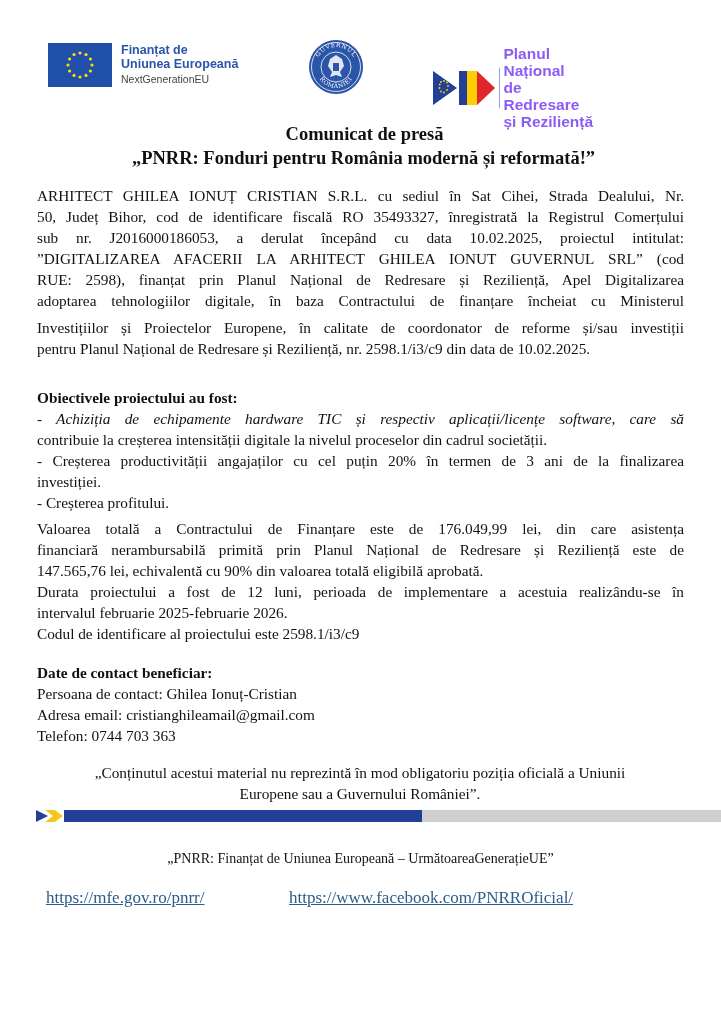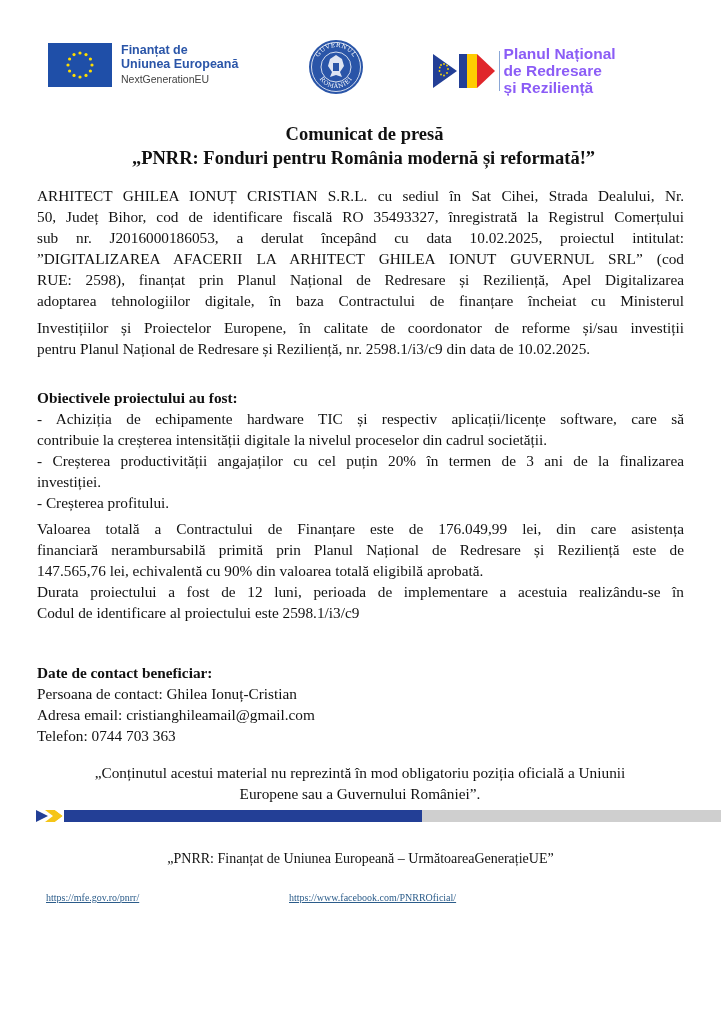--- a/index.html
+++ b/index.html
@@ -1,17 +1,17 @@
 <!DOCTYPE html>
 <html><head>
   <meta charset="utf-8">
   <style>
     html, body { margin: 0; padding: 0; background: #ffffff; }
     body { width: 721px; height: 1024px; position: relative; overflow: hidden; font-family: "Liberation Serif", "DejaVu Serif", serif; color: #111111; }
-    .header { position: absolute; left: 0; top: 0; width: 595px; height: 110px; padding-left: 24px; }
+    .header { position: absolute; left: 0; top: 0; width: 595px; height: 110px; }
     .eu-logo { position: absolute; left: 48px; top: 43px; display: flex; align-items: flex-start; }
     .eu-flag { width: 64px; height: 44px; background: #1f4fa8; position: relative; }
     .eu-text { margin-left: 9px; font-family: "Liberation Sans", "DejaVu Sans", sans-serif; }
     .eu-text .l1, .eu-text .l2 { color: #2a55a8; font-weight: bold; font-size: 12.5px; line-height: 14px; display: block; }
     .eu-text .l3 { color: #444; font-size: 10.5px; line-height: 15px; display: block; margin-top: 1px; }
     .gov-logo { position: absolute; left: 308px; top: 39px; width: 56px; height: 56px; }
     .pnrr-logo { position: absolute; left: 433px; top: 45px; display: flex; align-items: center; }
     .pnrr-arrows { width: 62px; height: 38px; }
     .pnrr-sep { width: 1px; height: 40px; background: #8aa6d6; margin: 0 4px 0 4px; }
     .pnrr-text { font-family: "Liberation Sans", "DejaVu Sans", sans-serif; color: #8b5cf6; font-size: 15.5px; line-height: 17px; font-weight: bold; }
@@ -24,21 +24,21 @@
     .p3 { top: 518px; }
     .p4 { top: 662px; }
     .b { font-weight: bold; }
     .line { display: block; }
     .disclaimer { position: absolute; left: 30px; top: 762px; width: 660px; text-align: center; font-size: 15.3px; line-height: 21px; }
     .bar { position: absolute; left: 36px; top: 810px; width: 685px; height: 12px; }
     .bar .blue { position: absolute; left: 28px; top: 0; width: 358px; height: 12px; background: #233f96; }
     .bar .grey { position: absolute; left: 386px; top: 0; width: 299px; height: 12px; background: #cfcfcf; }
     .bar svg { position: absolute; left: 0; top: 0; }
     .slogan { position: absolute; left: 0; top: 848px; width: 721px; text-align: center; font-size: 14px; line-height: 21px; }
-    .links { position: absolute; left: 46px; top: 887px; font-size: 10px; line-height: 21px; }
+    .links { position: absolute; left: 46px; top: 887px; font-size: 17px; line-height: 21px; }
     .links a { color: #2b5c8a; text-decoration: underline; }
     .link2 { position: absolute; left: 243px; top: 0; white-space: nowrap; }
   </style>
 </head>
 <body>
 
 <div class="header">
   <div class="eu-logo">
     <div class="eu-flag">
       <svg width="64" height="44" viewBox="0 0 64 44">
@@ -125,33 +125,34 @@
     <span class="line" style="text-align: justify; text-align-last: justify;">”DIGITALIZAREA AFACERII LA ARHITECT GHILEA IONUT GUVERNUL SRL” (cod</span>
     <span class="line" style="text-align: justify; text-align-last: justify;">RUE: 2598), finanțat prin Planul Național de Redresare și Reziliență, Apel Digitalizarea</span>
     <span class="line" style="text-align: justify; text-align-last: justify;">adoptarea tehnologiilor digitale, în baza Contractului de finanțare încheiat cu Ministerul</span>
     <span class="line" style="text-align: justify; text-align-last: justify; margin-top: 6px;">Investițiilor și Proiectelor Europene, în calitate de coordonator de reforme și/sau investiții</span>
     <span class="line">pentru Planul Național de Redresare și Reziliență, nr. 2598.1/i3/c9 din data de 10.02.2025.</span>
   </div>
 
 <div class="body-text p2">
   <span class="line b">Obiectivele proiectului au fost:</span>
   <div id="objectives">
-      <span class="line" style="text-align: justify; text-align-last: justify;">- Achiziția de echipamente hardware TIC și respectiv aplicații/licențe software, care să</span>
+      <span class="line" style="text-align: justify; text-align-last: justify; font-style: italic;">- Achiziția de echipamente hardware TIC și respectiv aplicații/licențe software, care să</span>
       <span class="line">contribuie la creșterea intensității digitale la nivelul proceselor din cadrul societății.</span>
       <span class="line" style="text-align: justify; text-align-last: justify;">- Creșterea productivității angajaților cu cel puțin 20% în termen de 3 ani de la finalizarea</span>
       <span class="line">investiției.</span>
       <span class="line">- Creșterea profitului.</span>
     </div>
 </div>
 
 <div class="body-text p3" id="financial">
     <span class="line" style="text-align: justify; text-align-last: justify;">Valoarea totală a Contractului de Finanțare este de 176.049,99 lei, din care asistența</span>
     <span class="line" style="text-align: justify; text-align-last: justify;">financiară nerambursabilă primită prin Planul Național de Redresare și Reziliență este de</span>
     <span class="line">147.565,76 lei, echivalentă cu 90% din valoarea totală eligibilă aprobată.</span>
     <span class="line" style="text-align: justify; text-align-last: justify;">Durata proiectului a fost de 12 luni, perioada de implementare a acestuia realizându-se în</span>
+    <span class="line">intervalul februarie 2025-februarie 2026.</span>
     <span class="line">Codul de identificare al proiectului este 2598.1/i3/c9</span>
   </div>
 
 <div class="body-text p4">
   <span class="line b">Date de contact beneficiar:</span>
   <span class="line">Persoana de contact: Ghilea Ionuț-Cristian</span>
   <span class="line">Adresa email: cristianghileamail@gmail.com</span>
   <span class="line">Telefon: 0744 703 363</span>
 </div>
 

